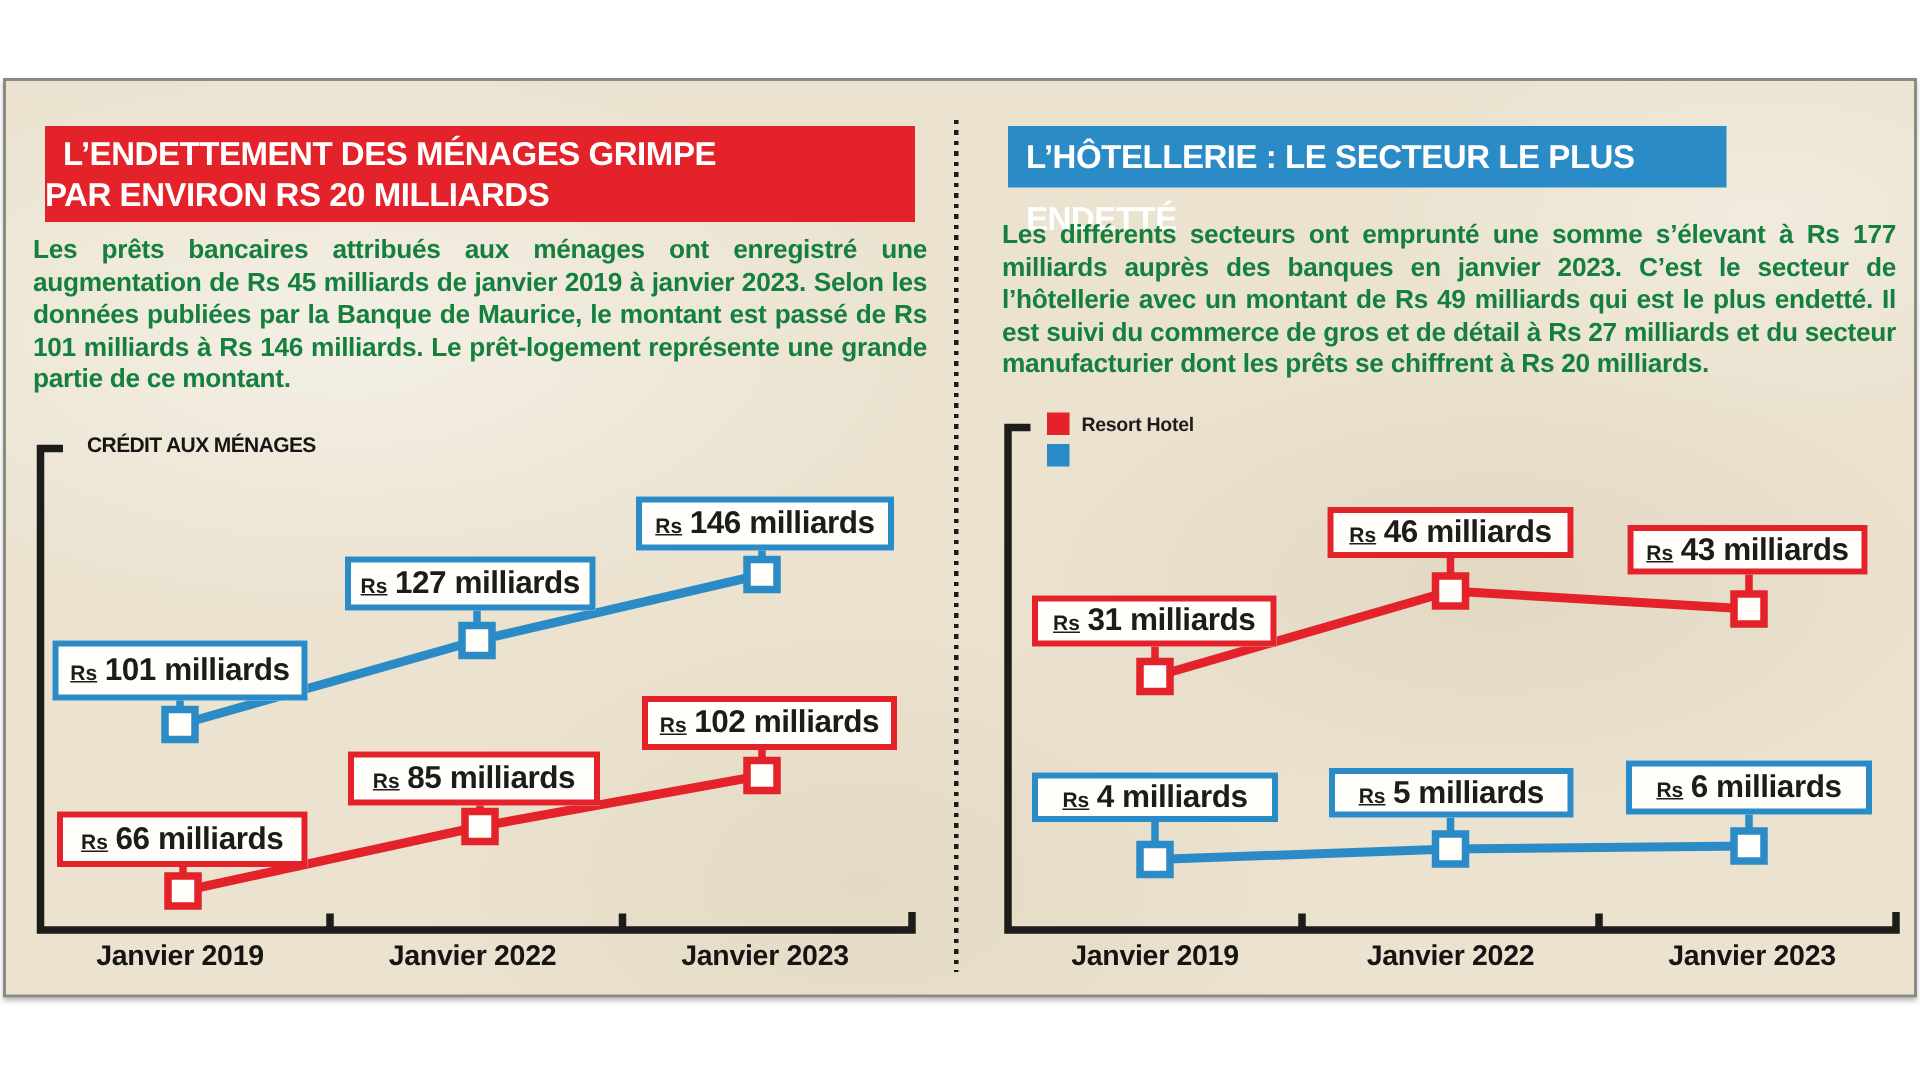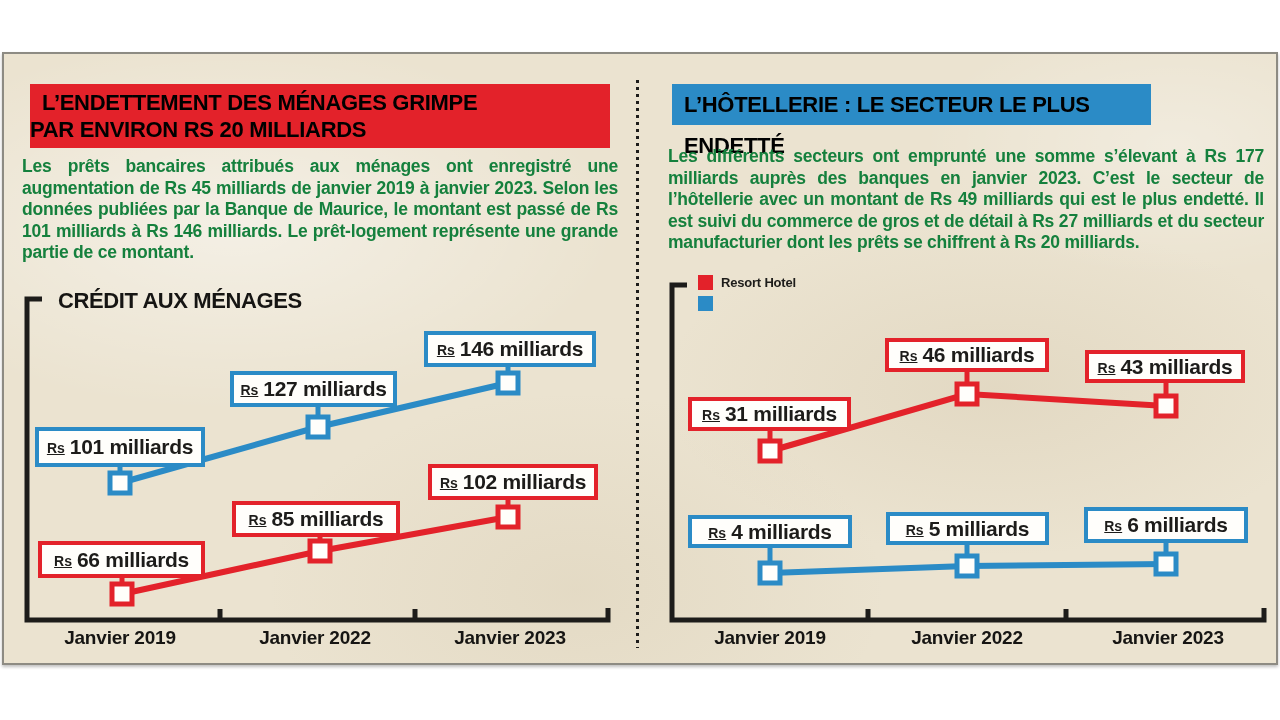--- a/index.html
+++ b/index.html
@@ -17,31 +17,31 @@
       radial-gradient(ellipse 500px 320px at 45% 88%, rgba(174,154,114,0.12), transparent 62%),
       radial-gradient(ellipse 420px 220px at 92% 15%, rgba(255,255,255,0.30), transparent 60%);
     border:2px solid #8d8b83;
     box-shadow:0 2px 3px rgba(0,0,0,0.25);
   }
   .divider{
     position:absolute;left:636px;top:80px;width:3px;height:568px;
     background:repeating-linear-gradient(to bottom,#1d1c1a 0 3px,transparent 3px 7px);
   }
   .banner{
-    position:absolute;color:#000000;font-weight:800;letter-spacing:-0.3px;
+    position:absolute;color:#ffffff;font-weight:800;letter-spacing:-0.3px;
   }
   .banner.red-bg{background:#e3222a;}
   .banner.blue-bg{background:#2b8bc6;}
   .banner-line{font-size:22px;line-height:27px;}
   .intro{
     position:absolute;margin:0;font-size:17.5px;line-height:21.6px;font-weight:700;
     text-align:justify;letter-spacing:-0.2px;color:#15803d;
   }
   .chart-title{
-    position:absolute;font-size:22px;font-weight:800;letter-spacing:-0.4px;color:#161513;
+    position:absolute;font-size:14px;font-weight:800;letter-spacing:-0.4px;color:#161513;
   }
   .legend{position:absolute;}
   .legend-row{display:flex;align-items:center;height:21px;}
   .swatch{width:15px;height:15px;margin-right:8px;flex:0 0 auto;}
   .sw-blue{background:#2b8bc6;}
   .sw-red{background:#e3222a;}
   .legend-label{font-size:13px;font-weight:700;letter-spacing:-0.2px;white-space:nowrap;}
   .overlay{position:absolute;left:0;top:0;pointer-events:none;}
   .vbox{
     position:absolute;background:#fffefb;display:flex;align-items:center;justify-content:center;

